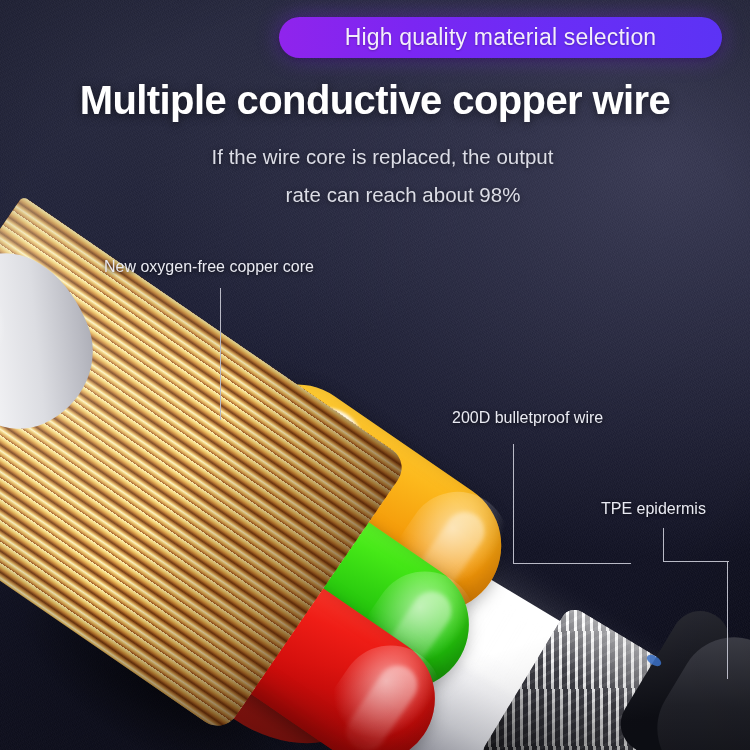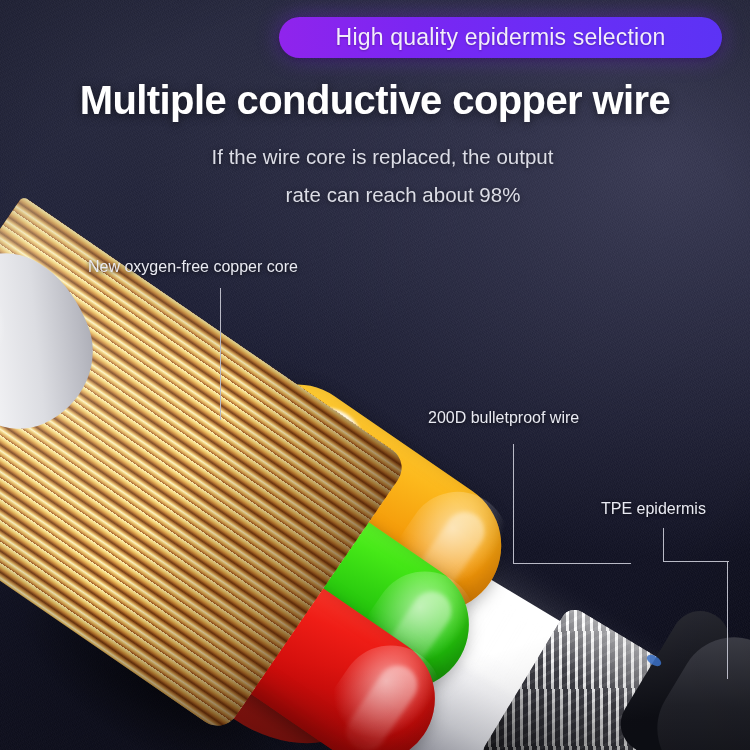--- a/index.html
+++ b/index.html
@@ -63,22 +63,22 @@
     white-space:nowrap;
   }
   .sub.l1{left:0;top:145px;padding-left:15px;box-sizing:border-box;}
   .sub.l2{left:0;top:183px;padding-left:56px;box-sizing:border-box;}
 
   
   .anno{
     position:absolute;color:#e9eaf2;font-size:16px;font-weight:400;
     white-space:nowrap;text-shadow:0 1px 4px rgba(0,0,0,.7);
   }
-  .anno-a{left:88px;top:258px;}
-  .anno-b{left:428px;top:409px;}
+  .anno-a{left:104px;top:258px;}
+  .anno-b{left:452px;top:409px;}
   .anno-c{left:601px;top:500px;}
 
   
   .lead{position:absolute;background:transparent;}
   .lead i{position:absolute;background:#b9bac6;display:block;}
   .lead.v i{width:1.4px;}
 
   
   .cable{position:absolute;inset:0;}
 
@@ -295,21 +295,21 @@
 
     <div class="copper-tips"></div>
     <div class="copper"></div>
 
     <div class="jacket-tl"></div>
   </div>
 
   <div class="bg-vignette"></div>
 
   <div class="badge">
-    <span class="badge-text">High quality epidermis selection</span>
+    <span class="badge-text">High quality material selection</span>
   </div>
 
   <div class="headline">Multiple conductive copper wire</div>
 
   <div class="sub l1">If the wire core is replaced, the output</div>
   <div class="sub l2">rate can reach about 98%</div>
 
   <div class="lead v" style="left:220px;top:288px;width:2px;height:132px;">
     <i style="left:0;top:0;height:132px;"></i>
   </div>

